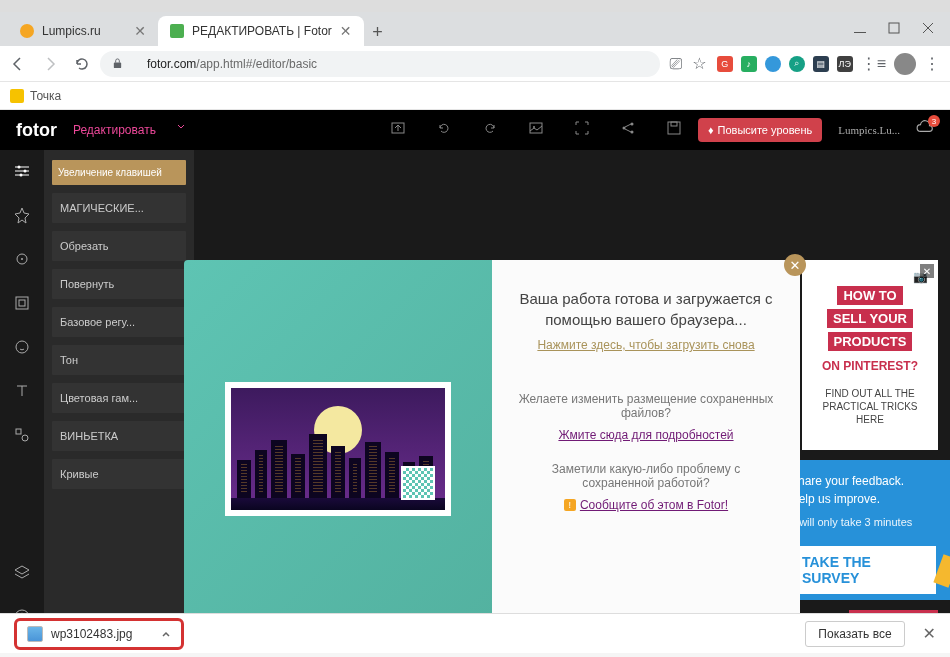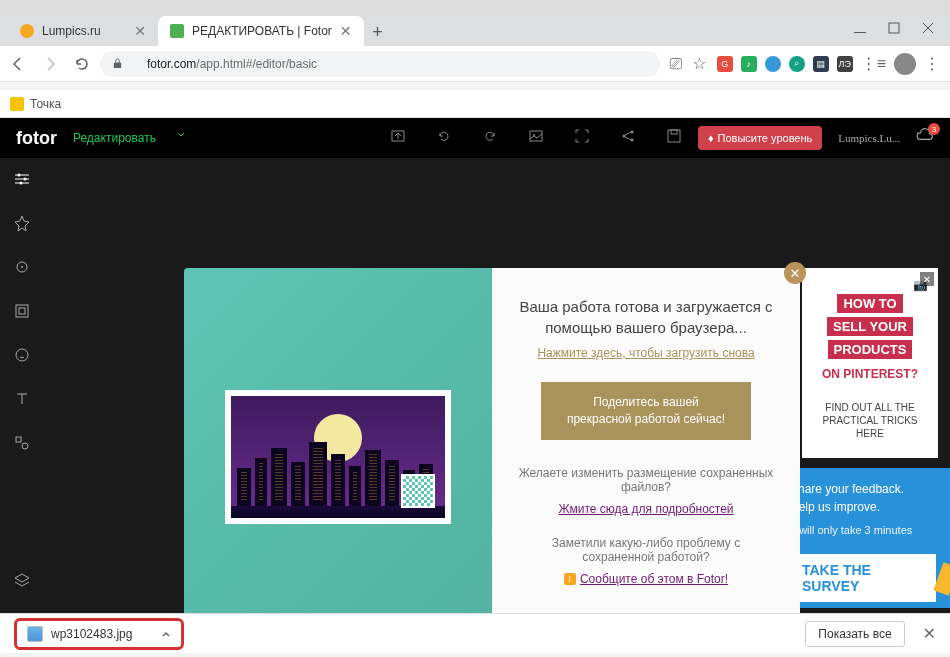--- a/index.html
+++ b/index.html
@@ -24,28 +24,28 @@
 .navbtns span { display: flex; }
 .omnibox { flex: 1; height: 26px; background: #f1f3f4; border-radius: 13px; display: flex; align-items: center; padding: 0 12px; gap: 24px; }
 .lock { color: #5f6368; }
 .url { font-size: 12px; color: #6a6a6a; }
 .url .domain { color: #222; }
 .exticons { display: flex; gap: 8px; align-items: center; color: #666; }
 .exticons .badge { width: 16px; height: 16px; border-radius: 3px; display: flex; align-items: center; justify-content: center; font-size: 9px; color: #fff; }
 .avatar { width: 22px; height: 22px; border-radius: 50%; background: #888; }
 
 
-.bookbar { height: 28px; background: #fff; display: flex; align-items: center; padding: 0 10px; gap: 6px; border-bottom: 1px solid #e5e5e5; font-size: 12px; color: #555; margin-top: 8px; }
+.bookbar { height: 28px; background: #fff; display: flex; align-items: center; padding: 0 10px; gap: 6px; border-bottom: 1px solid #e5e5e5; font-size: 12px; color: #555; }
 .bookicon { width: 14px; height: 14px; background: #f6c200; border-radius: 2px; }
 
 
 .app { position: relative; height: 520px; background: #1a1a1a; overflow: hidden; }
 .app-header { height: 40px; background: #000; display: flex; align-items: center; padding: 0 16px; gap: 16px; }
 .logo { font-size: 18px; font-weight: 600; color: #fff; }
-.editdrop { font-size: 12px; color: #22c55e; display: flex; align-items: flex-start; gap: 21px; }
+.editdrop { font-size: 12px; color: #ec4899; display: flex; align-items: flex-start; gap: 21px; }
 .toolbar-icons { margin-left: auto; display: flex; gap: 30px; color: #888; }
 .toolbar-icons span svg { width: 16px; height: 16px; }
 .upgrade-btn { background: #d0414b; color: #fff; font-size: 11px; padding: 6px 10px; border-radius: 4px; display: flex; align-items: center; gap: 4px; }
 .user-name { color: #aaa; font-size: 11px; font-family: Liberation Serif, serif; }
 .cloud-icon { position: relative; }
 .cloud-badge { position: absolute; top: -4px; right: -6px; width: 12px; height: 12px; border-radius: 50%; background: #e74c3c; color: #fff; font-size: 8px; display: flex; align-items: center; justify-content: center; }
 
 .app-body { display: flex; height: 480px; }
 .iconbar { width: 44px; background: #1a1a1a; display: flex; flex-direction: column; align-items: center; padding-top: 12px; gap: 22px; color: #aaa; }
 .iconbar span svg { width: 18px; height: 18px; }
@@ -77,21 +77,21 @@
 .q-link { font-size: 12px; color: #701a75; text-decoration: underline; }
 .q2 { margin-top: 12px; }
 .report { display: flex; align-items: center; gap: 4px; }
 .warn-icon { width: 12px; height: 12px; background: #f5a623; border-radius: 2px; display: inline-flex; align-items: center; justify-content: center; color: #fff; font-size: 9px; }
 .modal-close { position: absolute; top: -6px; right: -6px; width: 22px; height: 22px; border-radius: 50%; background: #b9955b; color: #fff; display: flex; align-items: center; justify-content: center; font-size: 13px; cursor: pointer; }
 
 
 .ad-right { position: absolute; top: 150px; right: 12px; width: 136px; }
 .ad-pinterest { width: 100%; height: 190px; background: #fff; padding: 10px; font-size: 12px; text-align: center; }
 .ad-pinterest .hl { background: #c82f4d; color: #fff; display: inline-block; padding: 2px 6px; margin: 2px 0; font-weight: bold; font-size: 13px; }
-.ad-pinterest .sub { color: #444; font-size: 10px; margin-top: 20px; line-height: 1.3; }
+.ad-pinterest .sub { color: #444; font-size: 10px; margin-top: 14px; line-height: 1.3; }
 .ad-close { position: absolute; top: 4px; right: 4px; width: 14px; height: 14px; background: rgba(0,0,0,0.5); color: #fff; font-size: 10px; display: flex; align-items: center; justify-content: center; }
 
 
 .feedback { position: absolute; top: 350px; right: 0; width: 174px; height: 140px; background: #2791d9; color: #fff; padding: 14px; font-size: 12px; overflow: hidden; }
 .feedback p { margin-bottom: 4px; }
 .feedback .sub { font-size: 11px; margin-top: 10px; opacity: 0.9; }
 .feedback-btn { background: #fff; color: #2791d9; padding: 8px 12px; font-size: 14px; font-weight: bold; margin-top: 14px; display: inline-block; }
 .pencil { position: absolute; right: -4px; bottom: 14px; width: 16px; height: 30px; background: #f5b82e; transform: rotate(20deg); }
 .readnow { position: absolute; top: 500px; right: 12px; background: #c82f4d; color: #fff; padding: 6px 14px; font-size: 11px; font-weight: bold; }
 
@@ -277,20 +277,31 @@
       <span class="spacer"></span>
       <span><svg viewBox="0 0 18 18">
             <path d="M9 2l7 4-7 4-7-4zM2 10l7 4 7-4" stroke="currentColor" fill="none"></path>
           </svg></span>
       <span><svg viewBox="0 0 18 18">
             <circle cx="9" cy="9" r="7" fill="none" stroke="currentColor"></circle>
             <path d="M7 7a2 2 0 1 1 3 2c-1 .5-1 1-1 2M9 14h.01" stroke="currentColor" fill="none"></path>
           </svg></span>
     </div>
 
+    <div class="sidepanel">
+      <div class="tip">Увеличение клавишей</div>
+      <div class="item">МАГИЧЕСКИЕ...</div>
+      <div class="item">Обрезать</div>
+      <div class="item">Повернуть</div>
+      <div class="item">Базовое регу...</div>
+      <div class="item">Тон</div>
+      <div class="item">Цветовая гам...</div>
+      <div class="item">ВИНЬЕТКА</div>
+      <div class="item">Кривые</div>
+    </div>
 
     <div class="canvas"></div>
   </div>
 
   <div class="ad-right">
     <div class="ad-pinterest" style="position:relative;">
       <span class="ad-close">✕</span>
       <div style="text-align:right;">📷</div>
       <span class="hl">HOW TO</span><br>
       <span class="hl">SELL YOUR</span><br>
@@ -370,21 +381,20 @@
           <div class="water"></div>
         </div>
         <div class="qr">
             <div class="qr-inner"></div>
           </div>
       </div>
     </div>
     <div class="modal-right">
       <div class="modal-title">Ваша работа готова и загружается с помощью вашего браузера...</div>
       <a class="link-again">Нажмите здесь, чтобы загрузить снова</a>
-      <div class="share-btn">Поделитесь вашей прекрасной работой сейчас!</div>
       <div class="q-text">Желаете изменить размещение сохраненных файлов?</div>
       <a class="q-link">Жмите сюда для подробностей</a>
       <div class="q-text q2">Заметили какую-либо проблему с сохраненной работой?</div>
       <div class="report">
         <span class="warn-icon">!</span>
         <a class="q-link">Сообщите об этом в Fotor!</a>
       </div>
     </div>
   </div>
 </div>

